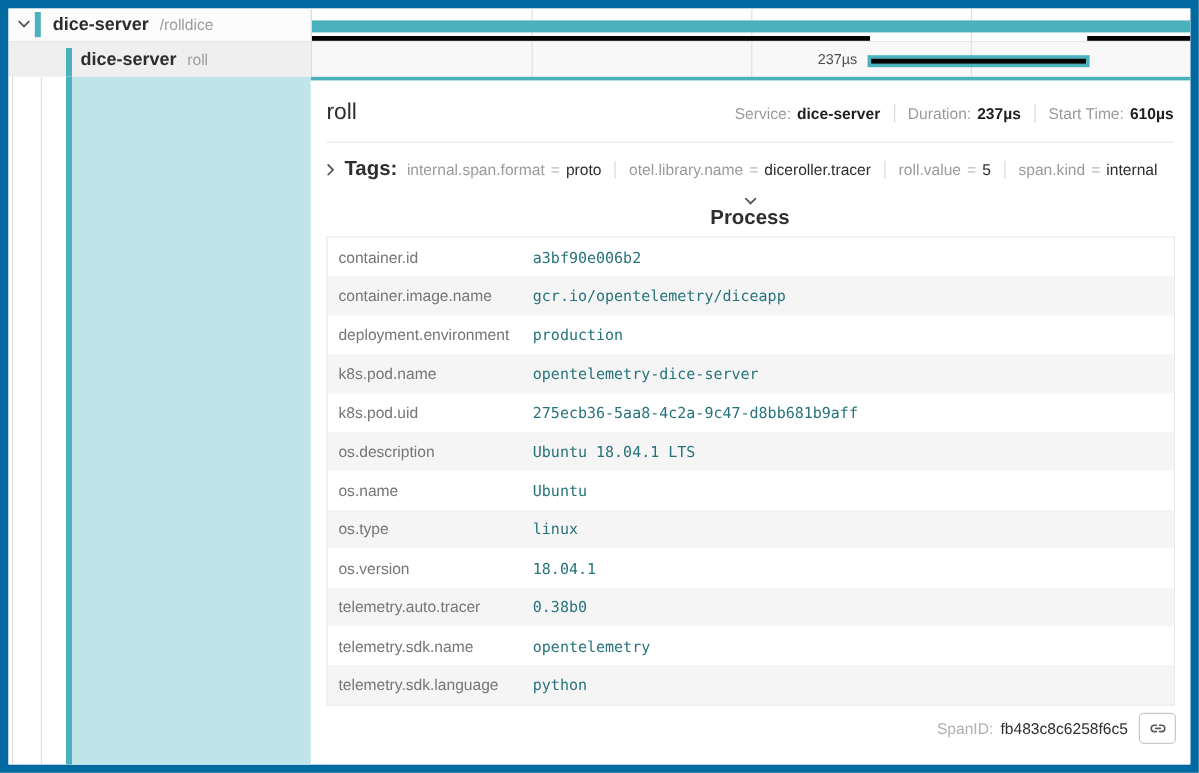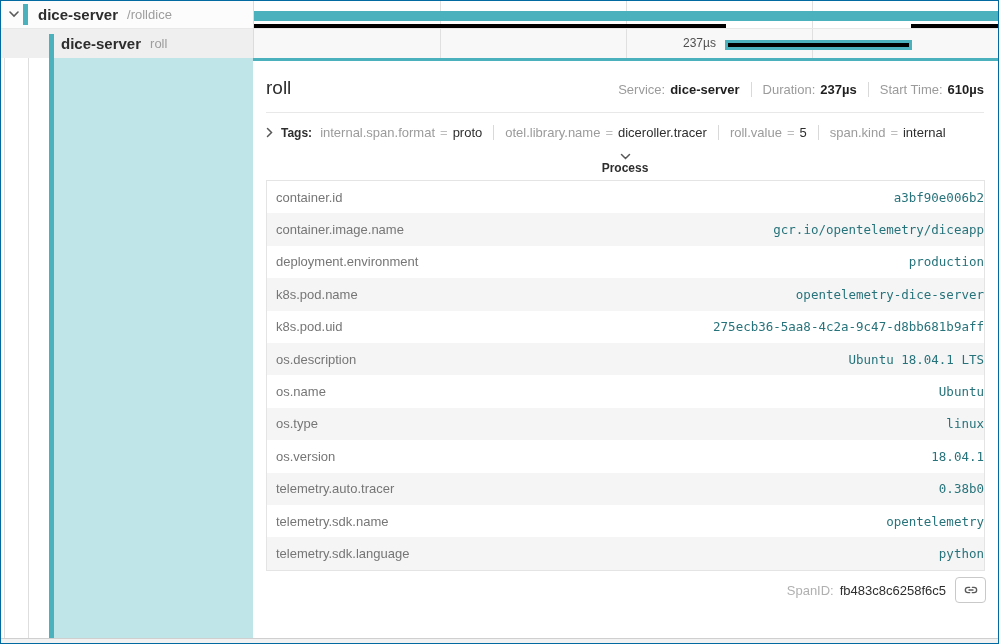--- a/index.html
+++ b/index.html
@@ -1,19 +1,19 @@
 <!DOCTYPE html>
 <html><head>
 <meta charset="utf-8">
 <style>
   * { margin:0; padding:0; box-sizing:border-box; }
   body { background:#fff; }
   .screen {
     position:relative; width:999px; height:644px;
-    border:1px solid #0369a1; background:#fff; overflow:hidden;
+    border:7px solid #0369a1; background:#fff; overflow:hidden;
     font-family:"Liberation Sans", sans-serif; color:#333;
   }
   
   .t-row { position:absolute; left:0; right:0; }
   .row1 { top:0; height:28px; }
   .row2 { top:28px; height:29px; }
   .name-col { position:absolute; left:0; top:0; bottom:0; width:252px; }
   .row1 .name-col { background:#fcfcfc; border-bottom:1px solid #e8e8e8; }
   .row2 .name-col { background:#efefef; }
   .time-col { position:absolute; left:252px; right:0; top:0; bottom:0; border-left:1px solid #dcdcdc; }
@@ -53,28 +53,28 @@
   }
   .panel-header {
     display:flex; justify-content:space-between; align-items:baseline;
     margin:0 14px 0 13px; padding:16px 0 13px; border-bottom:1px solid #e8e8e8;
   }
   .detail-title { font-size:19px; font-weight:500; color:#2e2e2e; }
   .overview { display:flex; align-items:center; font-size:13px; color:#9b9b9b; }
   .overview b { color:#1f1f1f; margin-left:5px; font-size:13px; }
   .vdiv { width:1px; height:15px; background:#d9d9d9; margin:0 11px; align-self:center; }
   .tags-row { display:flex; align-items:center; margin:12px 13px 0; font-size:13px; }
-  .section-label { font-weight:bold; color:#2e2e2e; margin:0 8px 0 7px; font-size:12px; }
+  .section-label { font-weight:bold; color:#2e2e2e; margin:0 8px 0 7px; font-size:17px; }
   .tag-item { display:flex; align-items:center; white-space:nowrap; }
   .tag-key { color:#9b9b9b; }
   .tag-eq { color:#bdbdbd; margin:0 5px; }
   .tag-val { color:#2e2e2e; }
   .process-row { display:flex; align-items:center; margin:13px 13px 5px;flex-direction:column; }
   .kv-table { margin:0 13px; border:1px solid #e4e4e4; }
-  .kv-row { display:flex; align-items:center; height:32.4px; background:#fff;justify-content:space-between; }
+  .kv-row { display:flex; align-items:center; height:32.4px; background:#fff; }
   .kv-row:nth-child(even) { background:#f5f5f5; }
   .kv-key { width:171px; padding-left:9px; font-size:13px; color:#767676; }
   .kv-val { font-family:"DejaVu Sans Mono", monospace; font-size:12.5px; color:#27737b; }
   .panel-footer {
     display:flex; justify-content:flex-end; align-items:center;
     height:39px; padding-right:12px; font-size:13px;padding-left:30px;
   }
   .spanid-label { color:#b0b0b0; margin-right:6px; }
   .spanid-value { color:#2e2e2e; }
   .link-btn {

